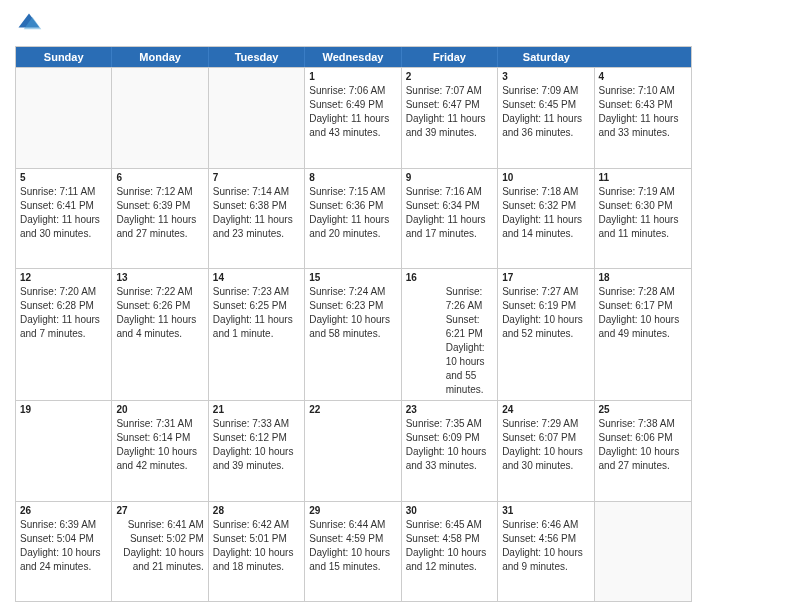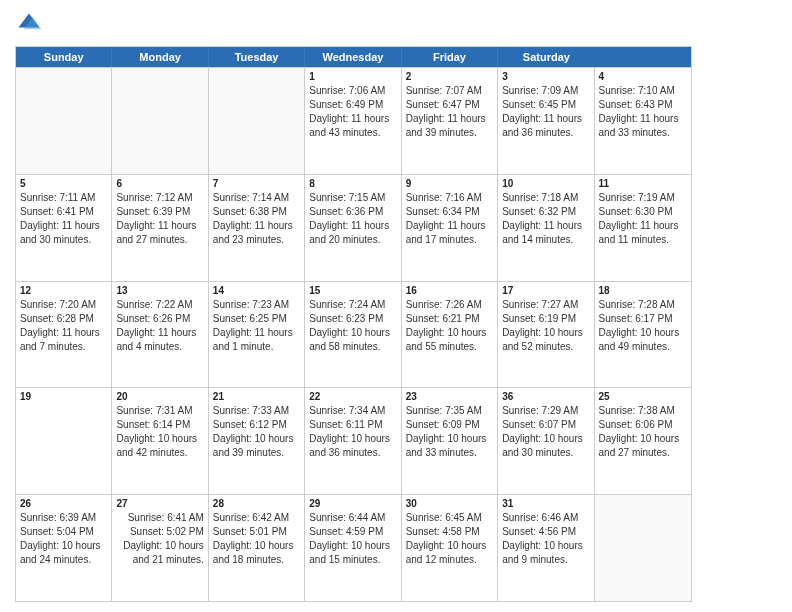--- a/index.html
+++ b/index.html
@@ -232,21 +232,21 @@
 Daylight: 11 hours and 1 minute.</div>
           </div>
           <div class="cal-cell">
             <span class="day-number">15</span>
             <div class="cell-text" style="white-space: pre-line;">Sunrise: 7:24 AM
 Sunset: 6:23 PM
 Daylight: 10 hours and 58 minutes.</div>
           </div>
           <div class="cal-cell">
             <span class="day-number">16</span>
-            <div class="cell-text" style="white-space: pre-line;">Sunrise: 7:26 AM
+            <div class="cell-text" style="white-space: pre-line; margin-left: 40px;">Sunrise: 7:26 AM
 Sunset: 6:21 PM
 Daylight: 10 hours and 55 minutes.</div>
           </div>
           <div class="cal-cell">
             <span class="day-number">17</span>
             <div class="cell-text" style="white-space: pre-line;">Sunrise: 7:27 AM
 Sunset: 6:19 PM
 Daylight: 10 hours and 52 minutes.</div>
           </div>
           <div class="cal-cell">
@@ -267,32 +267,29 @@
 Daylight: 10 hours and 42 minutes.</div>
           </div>
           <div class="cal-cell">
             <span class="day-number">21</span>
             <div class="cell-text" style="white-space: pre-line;">Sunrise: 7:33 AM
 Sunset: 6:12 PM
 Daylight: 10 hours and 39 minutes.</div>
           </div>
           <div class="cal-cell">
             <span class="day-number">22</span>
-            <div class="cell-text" style="white-space: pre-line;">Sunrise: 7:34 AM
-Sunset: 6:11 PM
-Daylight: 10 hours and 36 minutes.</div>
           </div>
           <div class="cal-cell">
             <span class="day-number">23</span>
             <div class="cell-text" style="white-space: pre-line;">Sunrise: 7:35 AM
 Sunset: 6:09 PM
 Daylight: 10 hours and 33 minutes.</div>
           </div>
           <div class="cal-cell">
-            <span class="day-number">36</span>
+            <span class="day-number">24</span>
             <div class="cell-text" style="white-space: pre-line;">Sunrise: 7:29 AM
 Sunset: 6:07 PM
 Daylight: 10 hours and 30 minutes.</div>
           </div>
           <div class="cal-cell">
             <span class="day-number">25</span>
             <div class="cell-text" style="white-space: pre-line;">Sunrise: 7:38 AM
 Sunset: 6:06 PM
 Daylight: 10 hours and 27 minutes.</div>
           </div>

